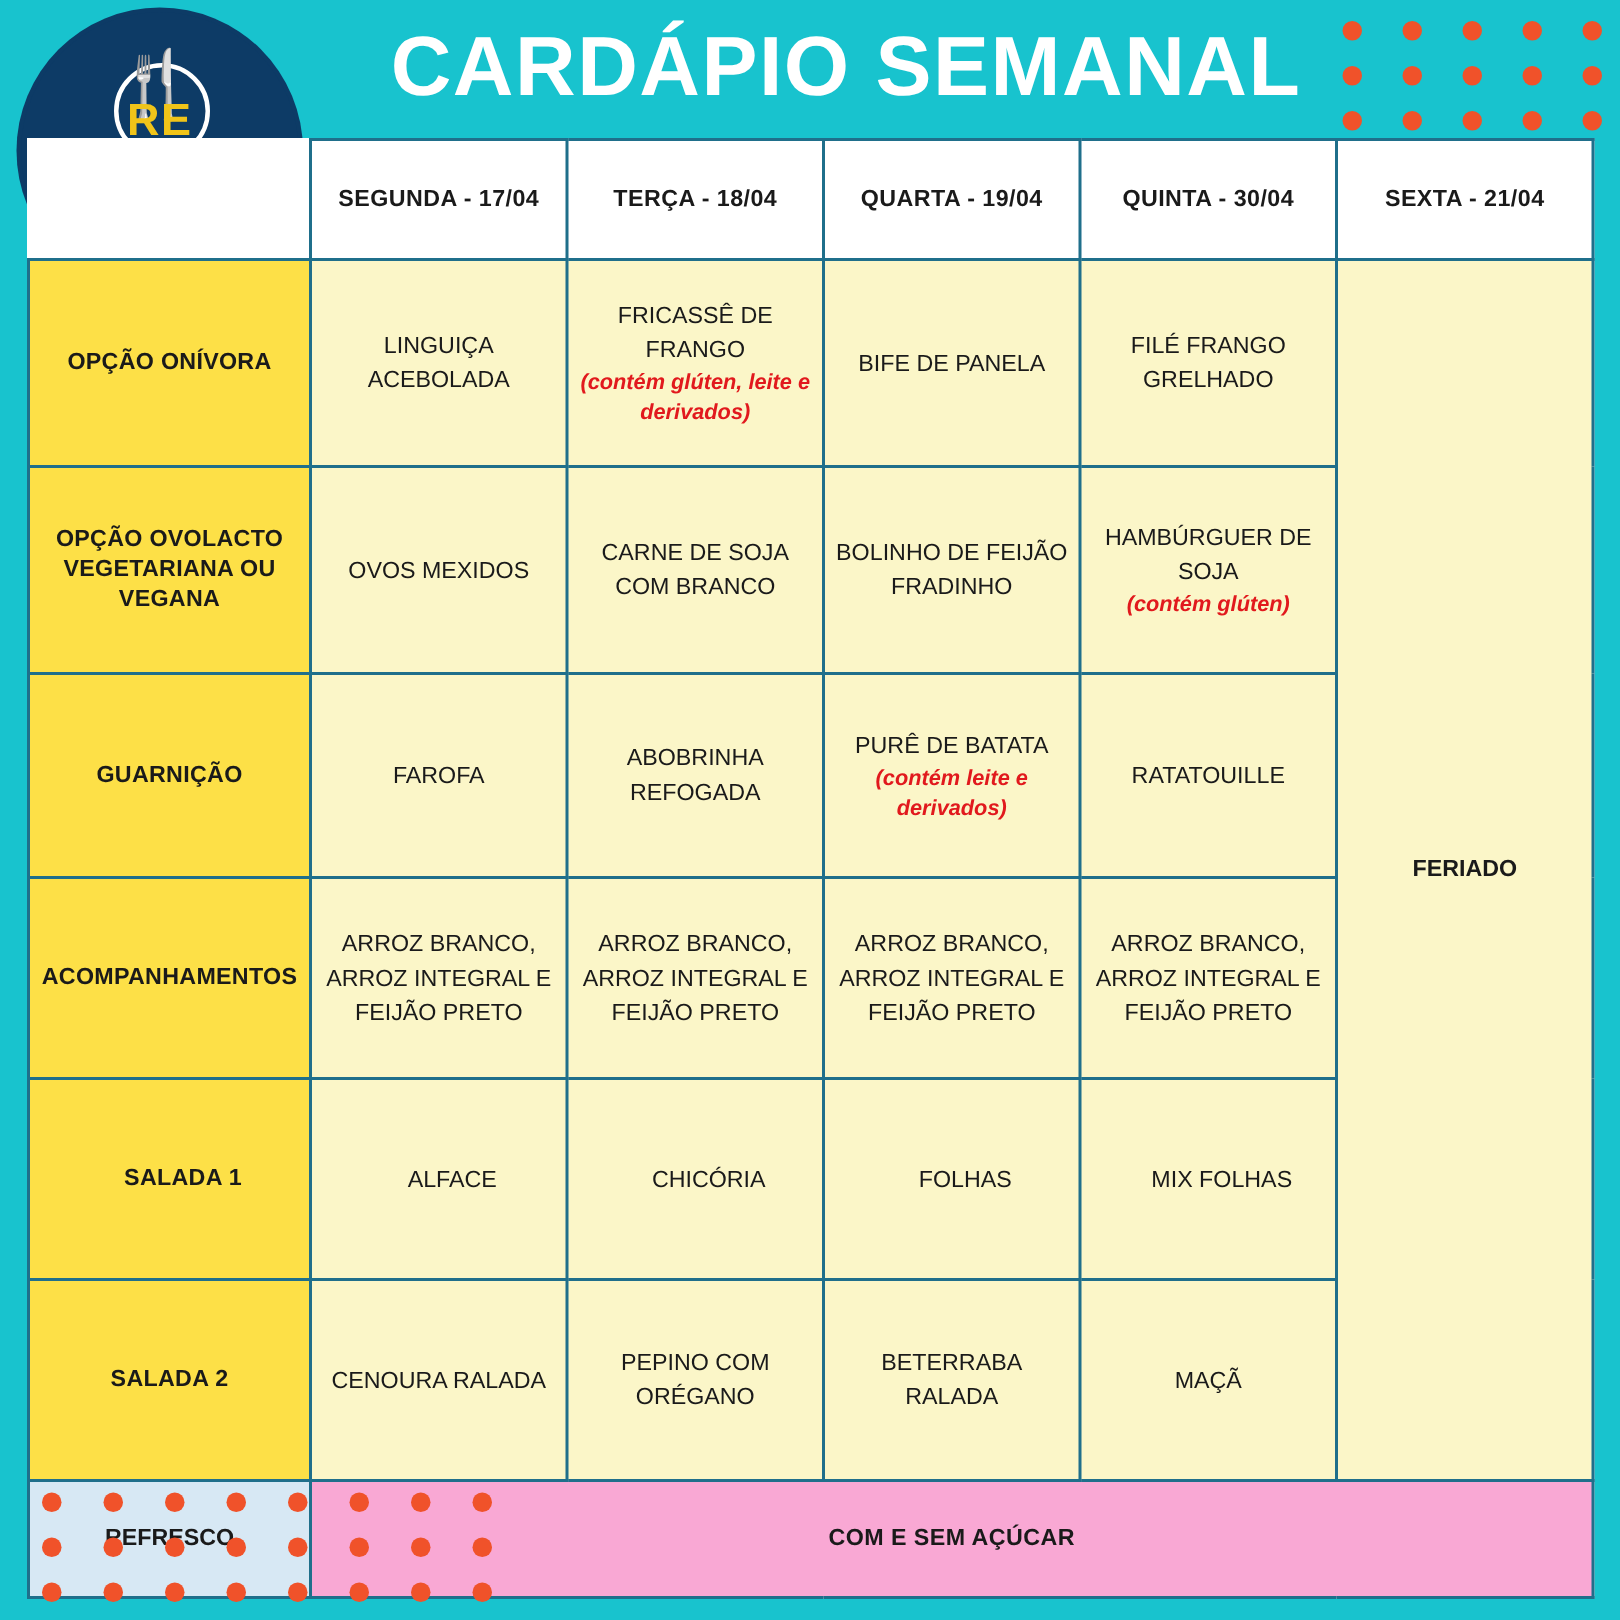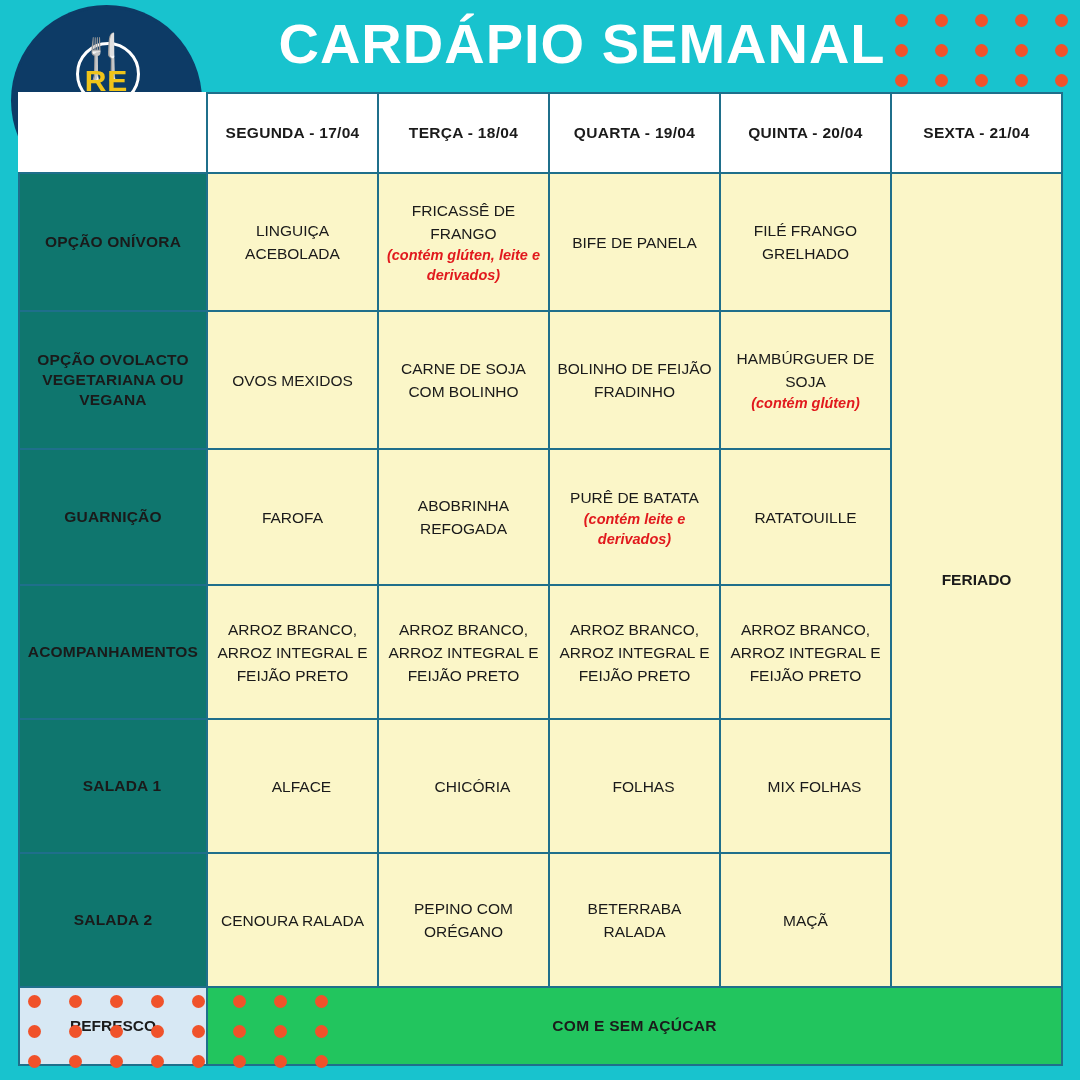--- a/index.html
+++ b/index.html
@@ -23,21 +23,21 @@
   
   .header {
     position: absolute;
     left: 0;
     top: 0;
     width: 1080px;
     height: 92px;
   }
   .title {
     position: absolute;
-    left: 262px;
+    left: 244px;
     top: 6px;
     width: 640px;
     text-align: center;
     color: #ffffff;
     font-size: 56px;
     font-weight: bold;
     letter-spacing: 1px;
     line-height: 76px;
     white-space: nowrap;
   }
@@ -153,21 +153,21 @@
     font-weight: bold;
     letter-spacing: 0.3px;
   }
   thead th.corner {
     background: transparent;
     border-top-color: transparent;
     border-left-color: transparent;
   }
 
   td.rowhead {
-    background: #0f766e;
+    background: #fde047;
     font-weight: bold;
     font-size: 14.5px;
     line-height: 20px;
     letter-spacing: 0.2px;
     margin-left: 44px;
   }
   td.cell {
     background: #fbf6c8;
     line-height: 23px;
   }
@@ -184,21 +184,21 @@
     font-size: 22px;
     font-weight: bold;
     color: #1a1a1a;
   }
   td.refresco-label {
     background: #d7e8f4;
     font-weight: bold;
     font-size: 14.5px;
   }
   td.refresco-value {
-    background: #22c55e;
+    background: #f9a8d4;
     font-weight: bold;
     font-size: 17px;
     letter-spacing: 0.3px;
   }
 
   tr.r-onivora td { height: 128px; }
   tr.r-veg td { height: 128px; }
   tr.r-guarnicao td { height: 126px; }
   tr.r-acomp td { height: 124px; }
   tr.r-salada1 td { height: 124px; padding-left: 24px; }
@@ -283,21 +283,21 @@
           <col class="cd">
           <col class="cd">
           <col class="cd">
       </colgroup>
       <thead>
         <tr>
           <th class="corner"></th>
           <th>SEGUNDA - 17/04</th>
           <th>TERÇA - 18/04</th>
           <th>QUARTA - 19/04</th>
-          <th>QUINTA - 20/04</th>
+          <th>QUINTA - 30/04</th>
           <th>SEXTA - 21/04</th>
         </tr>
       </thead>
       <tbody>
         <tr class="r-onivora">
           <td class="rowhead">OPÇÃO ONÍVORA</td>
           <td class="cell">
             <span>LINGUIÇA ACEBOLADA</span>
           </td>
           <td class="cell">
@@ -312,21 +312,21 @@
           </td>
           <td class="feriado" rowspan="6">FERIADO</td>
         </tr>
 
         <tr class="r-veg">
           <td class="rowhead">OPÇÃO OVOLACTO VEGETARIANA OU VEGANA</td>
           <td class="cell">
             <span>OVOS MEXIDOS</span>
           </td>
           <td class="cell">
-            <span>CARNE DE SOJA COM BOLINHO</span>
+            <span>CARNE DE SOJA COM BRANCO</span>
           </td>
           <td class="cell">
             <span>BOLINHO DE FEIJÃO FRADINHO</span>
           </td>
           <td class="cell">
             <span>HAMBÚRGUER DE SOJA</span>
             <span class="warn">(contém glúten)</span>
           </td>
         </tr>
 

